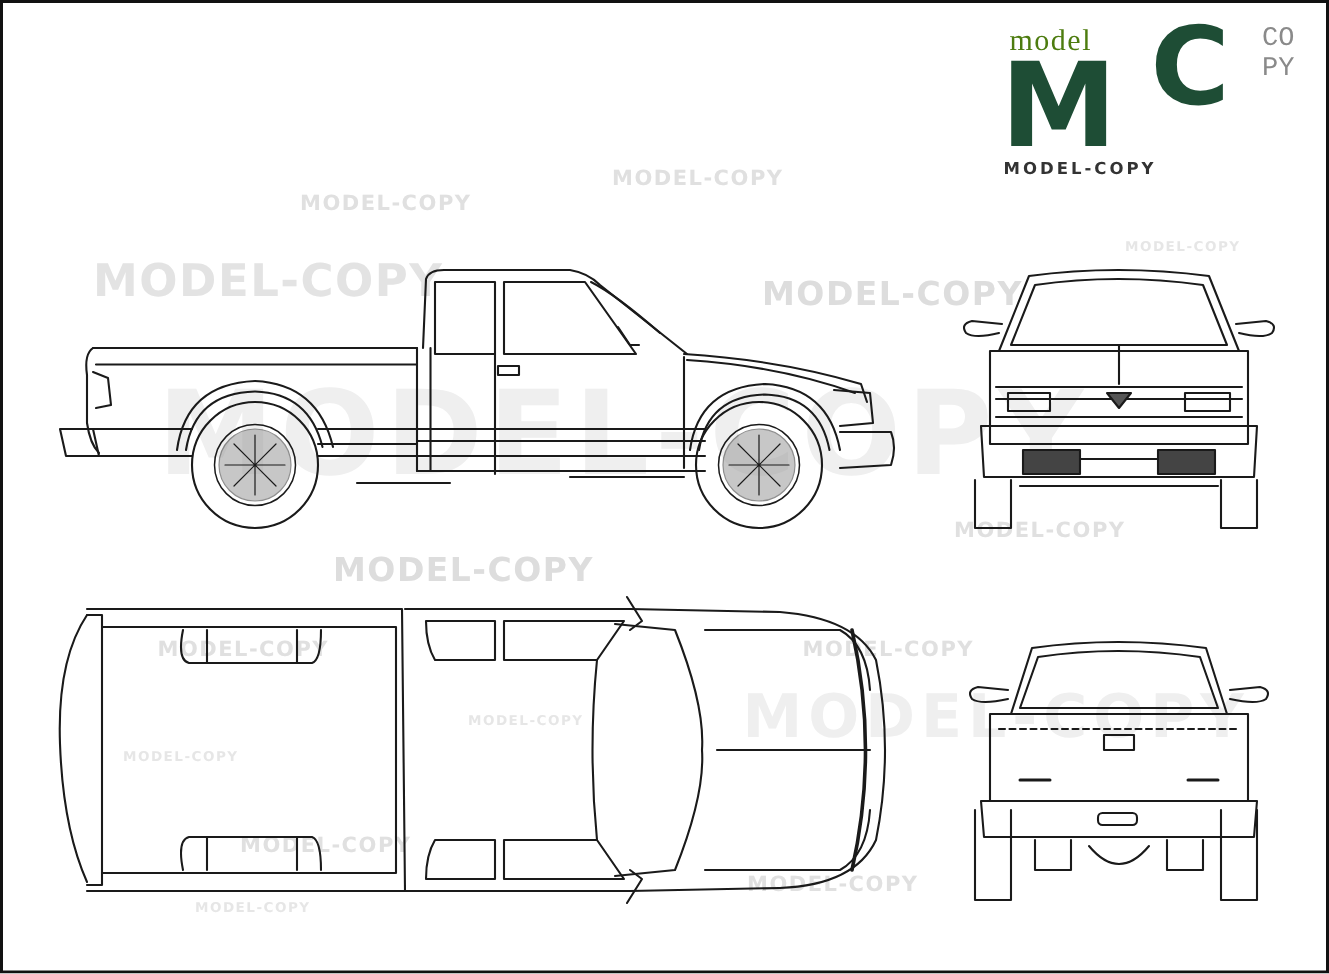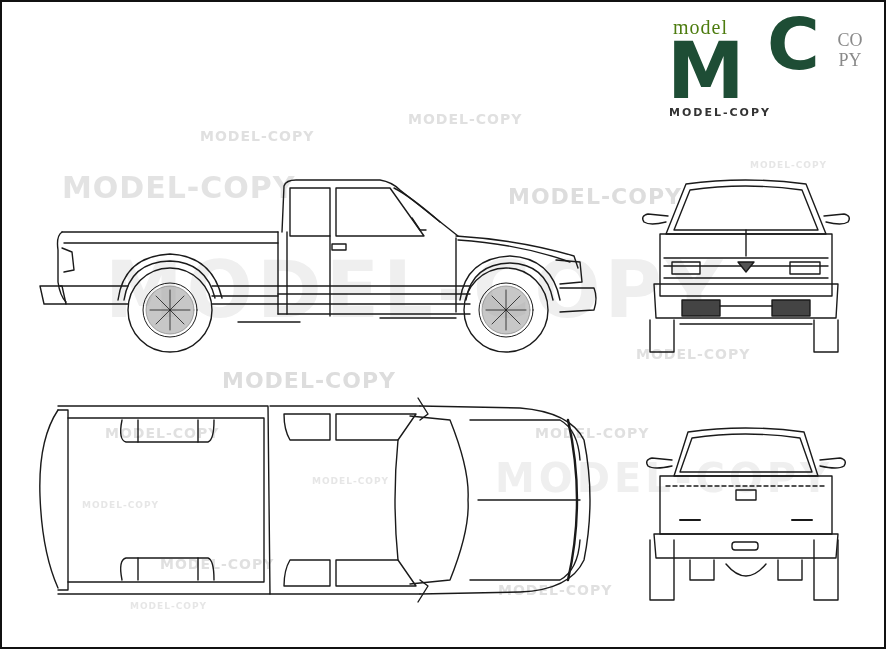--- a/index.html
+++ b/index.html
@@ -9,21 +9,21 @@
   .wm.xl { font-size: 30px; }
   .wm.lg { font-size: 22px; color: #dddddd; }
   .wm.md { font-size: 14px; color: #e0e0e0; }
   .wm.sm { font-size: 9px; color: #e6e6e6; }
   .wm.huge { font-size: 78px; color: #efefef; letter-spacing: 4px; }
   svg.layer { position: absolute; left: 0; top: 0; }
   .logo { position: absolute; left: 665px; top: 10px; width: 205px; height: 110px; }
   .logo .small { position: absolute; left: 8px; top: 6px; font-family: "Liberation Serif", serif; font-size: 20px; color: #4d7c0f; letter-spacing: 1px; }
   .logo .mbig { position: absolute; left: 2px; top: 26px; font-family: "DejaVu Sans", sans-serif; font-weight: bold; font-size: 78px; line-height: 70px; color: #1e4d35; letter-spacing: -4px; }
   .logo .cbig { position: absolute; left: 102px; top: 2px; font-family: "DejaVu Sans", sans-serif; font-weight: bold; font-size: 72px; line-height: 64px; color: #1e4d35; }
-  .logo .vert { position: absolute; left: 172px; top: 20px; width: 26px; font-family: Liberation Serif, serif; font-size: 18px; line-height: 20px; color: #8a8a8a; text-align: center; word-break: break-all; }
+  .logo .vert { position: absolute; left: 172px; top: 6px; width: 26px; font-family: Liberation Mono, monospace; font-size: 18px; line-height: 20px; color: #8a8a8a; text-align: right; word-break: break-all; }
   .logo .bottom { position: absolute; left: 4px; top: 96px; font-family: "DejaVu Sans", sans-serif; font-weight: bold; font-size: 11px; letter-spacing: 2px; color: #333; }
 </style>
 </head>
 <body>
 
 <div class="frame"></div>
 
 <div class="wm huge" style="left:105px; top:245px;">MODEL-COPY</div>
 <div class="wm huge" style="left:495px; top:455px; font-size:40px;">MODEL-COPY</div>
 <div class="wm xl" style="left:62px; top:170px;">MODEL-COPY</div>

